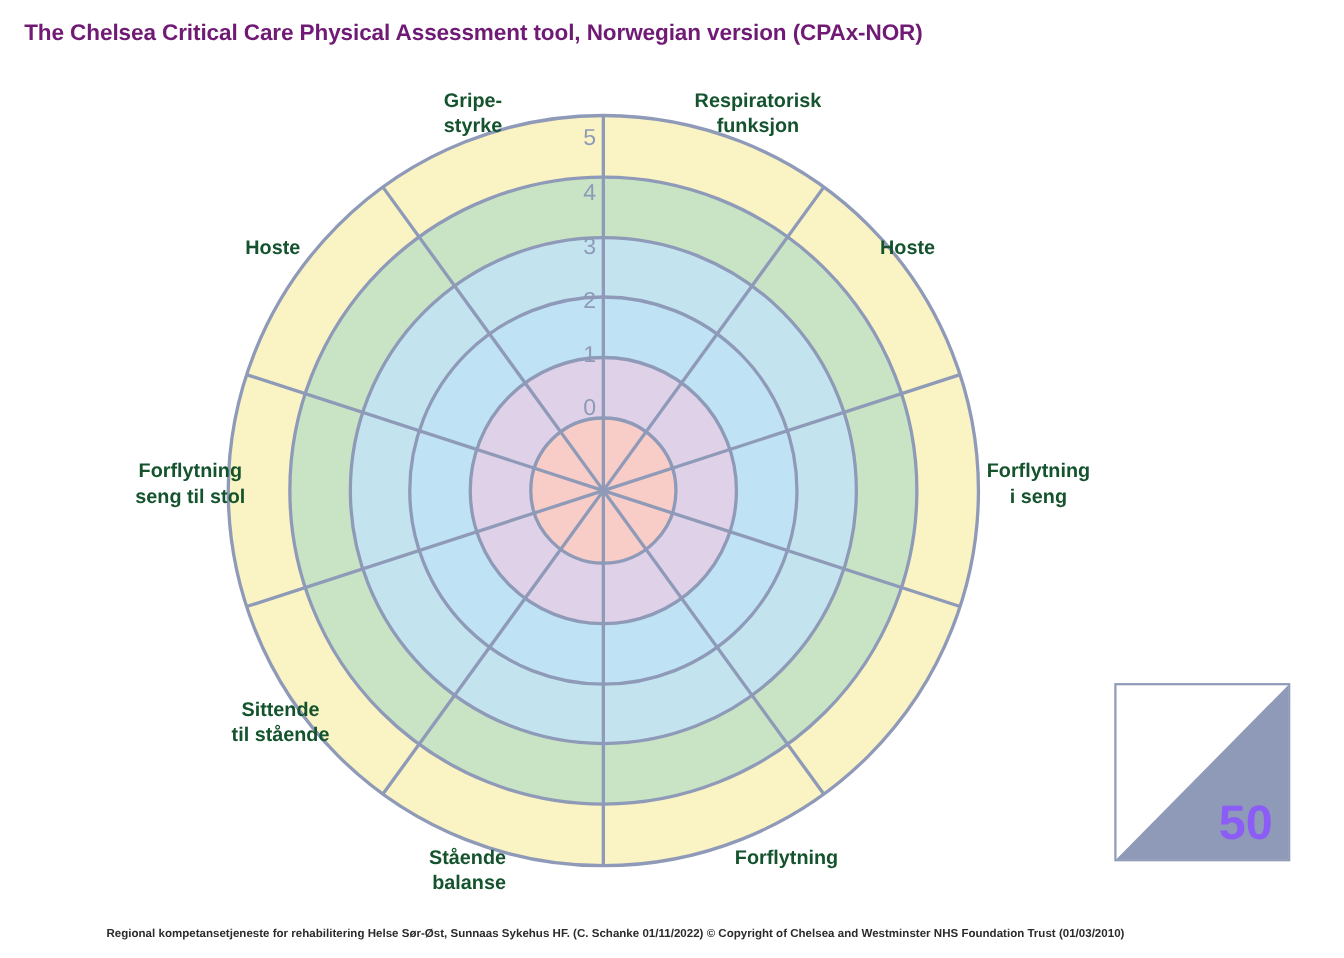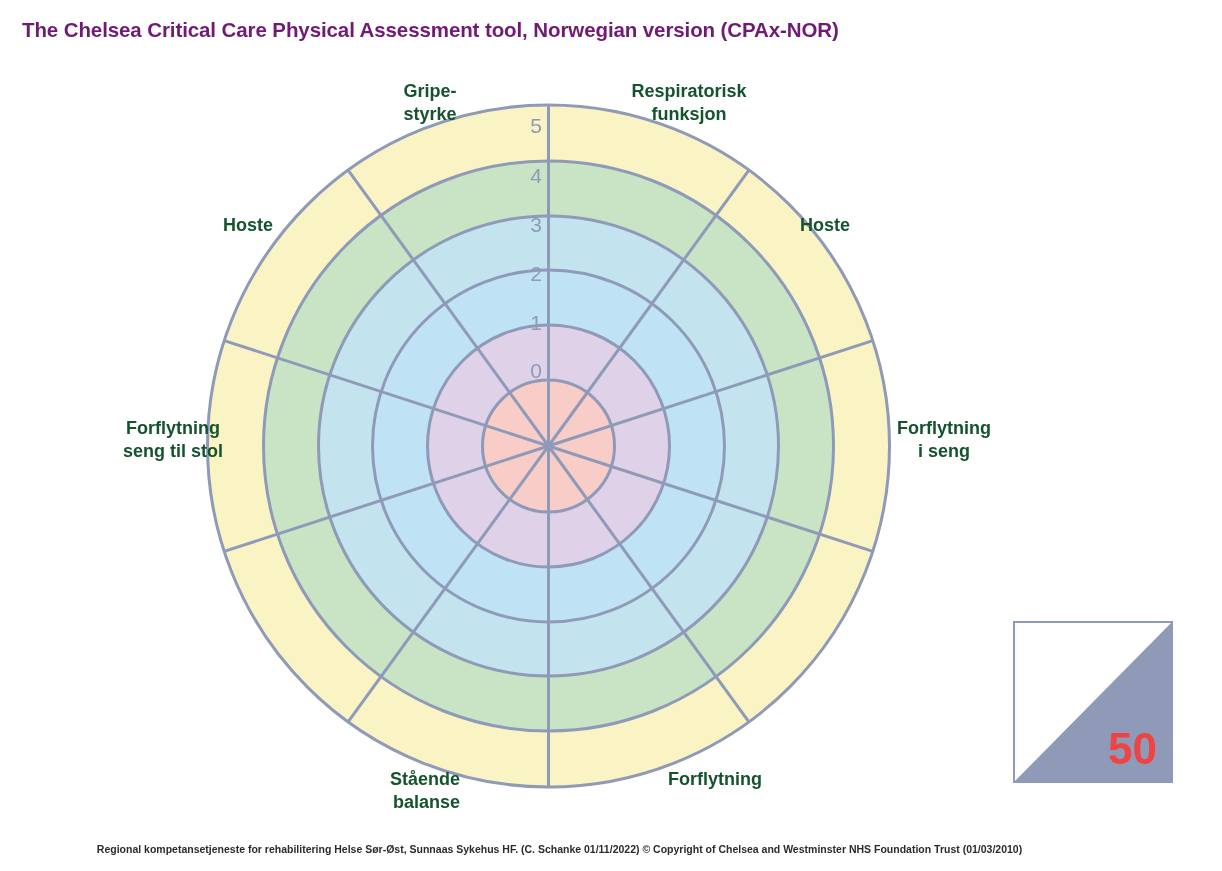--- a/index.html
+++ b/index.html
@@ -73,21 +73,21 @@
     position: absolute;
     left: 0;
     top: 0;
   }
   #score-value {
     position: absolute;
     right: 14px;
     bottom: 10px;
     font-size: 44px;
     font-weight: bold;
-    color: #ef4444;
+    color: #8b5cf6;
     line-height: 1;
   }
 
   #footer-note {
     position: absolute;
     left: 0;
     top: 843px;
     width: 1119px;
     text-align: center;
     font-size: 10.5px;
@@ -125,20 +125,22 @@
     </g>
   </svg>
 
   <div class="axis-label" style="left:619px; top:80px; width:140px;">Respiratorisk
 funksjon</div>
   <div class="axis-label" style="left:775px; top:214px; width:100px;">Hoste</div>
   <div class="axis-label" style="left:884px; top:417px; width:120px;">Forflytning
 i seng</div>
   <div class="axis-label" style="left:655px; top:768px; width:120px;">Forflytning</div>
   <div class="axis-label" style="left:320px; top:768px; width:140px;text-align:right;">Stående balanse</div>
+  <div class="axis-label" style="left:190px; top:634px; width:130px;">Sittende
+til stående</div>
   <div class="axis-label" style="left:108px; top:417px; width:130px;">Forflytning
 seng til stol</div>
   <div class="axis-label" style="left:198px; top:214px; width:100px;">Hoste</div>
   <div class="axis-label" style="left:375px; top:80px; width:110px;">Gripe-
 styrke</div>
 
   <div class="scale-number" style="left:508px; top:114px;">5</div>
   <div class="scale-number" style="left:508px; top:164px;">4</div>
   <div class="scale-number" style="left:508px; top:213px;">3</div>
   <div class="scale-number" style="left:508px; top:262px;">2</div>

